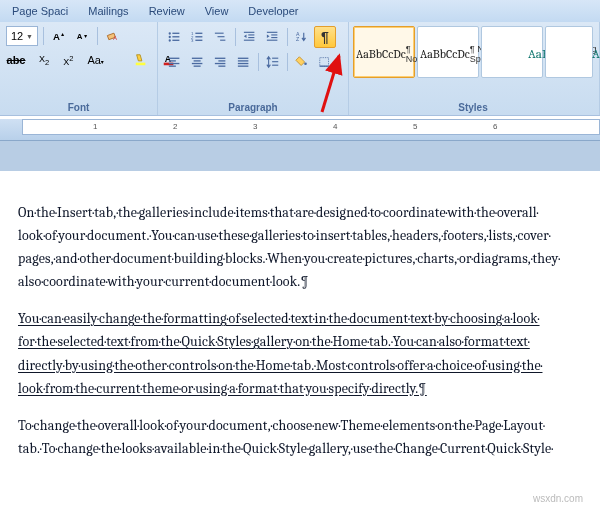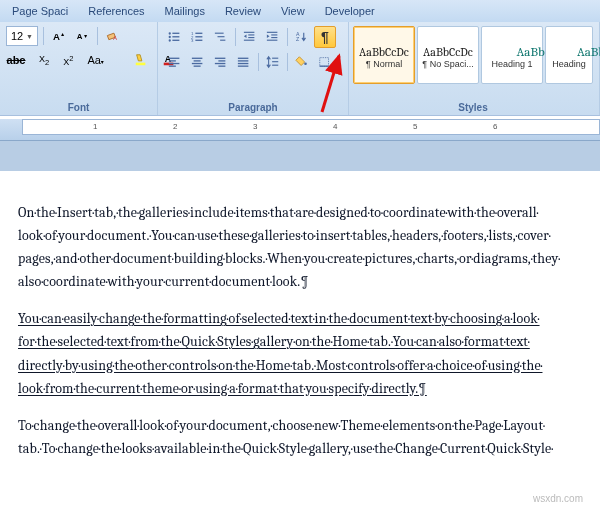--- a/index.html
+++ b/index.html
@@ -22,21 +22,21 @@
     .super { font-size: 9px; }
     
     .para-group { width: 192px; }
     .para-row { display: flex; align-items: center; gap: 1px; margin-bottom: 3px; }
     .btn-icon { width: 22px; height: 22px; border: 1px solid transparent; display: flex; align-items: center; justify-content: center; cursor: pointer; border-radius: 2px; }
     .btn-active { background: linear-gradient(#ffe08a, #ffc83c); border: 1px solid #e39e2d; }
     .sep-v { width: 1px; height: 18px; background: #a8c0de; margin: 0 2px; }
     
     .styles-group { flex: 1; padding-left: 4px; }
     .styles-row { display: flex; gap: 2px; }
-    .style-box { background: #fff; border: 1px solid #b0c8e0; width: 62px; height: 58px; display: flex; flex-direction: column; align-items: center; justify-content: center; padding: 6px 2px 3px; cursor: pointer; border-radius: 2px; }
+    .style-box { background: #fff; border: 1px solid #b0c8e0; width: 62px; height: 52px; display: flex; flex-direction: row; align-items: center; justify-content: space-between; padding: 6px 2px 3px; cursor: pointer; border-radius: 2px; }
     .style-box.sel { border: 1px solid #e39e2d; background: #fff8e8; box-shadow: 0 0 0 1px #ffcf70 inset; }
     .style-preview { font-size: 12px; font-family: Cambria, serif; color: #1a1a1a; }
     .style-preview.heading { color: #0f766e; font-weight: normal; font-size: 13px; margin-left: 44px; }
     .style-name { font-size: 9px; color: #333; }
     
     .ruler-area { background: linear-gradient(#cfe0f3, #b8d0ea); height: 22px; border-bottom: 1px solid #8aa8ca; position: relative; padding-left: 22px; }
     .ruler { background: #fff; height: 16px; margin-top: 3px; border: 1px solid #9ab5d6; position: relative; }
     .ruler-tick { position: absolute; top: 2px; font-size: 8px; color: #555; }
     
     .doc-bg { background: #b8cde4; height: 30px; }
@@ -51,21 +51,20 @@
     .watermark { position: absolute; bottom: 2px; right: 17px; font-size: 10px; color: #bbb; font-family: Arial; }
     
     svg.icn { width: 14px; height: 14px; }
     svg.icn2 { width: 16px; height: 14px; }
   </style>
 </head>
 <body>
 
 <div class="tabs">
   <span>Page Spaci</span>
-  <span>References</span>
   <span>Mailings</span>
   <span>Review</span>
   <span>View</span>
   <span>Developer</span>
 </div>
 
 <div class="ribbon">
 
   <div class="group font-group">
     <div>

